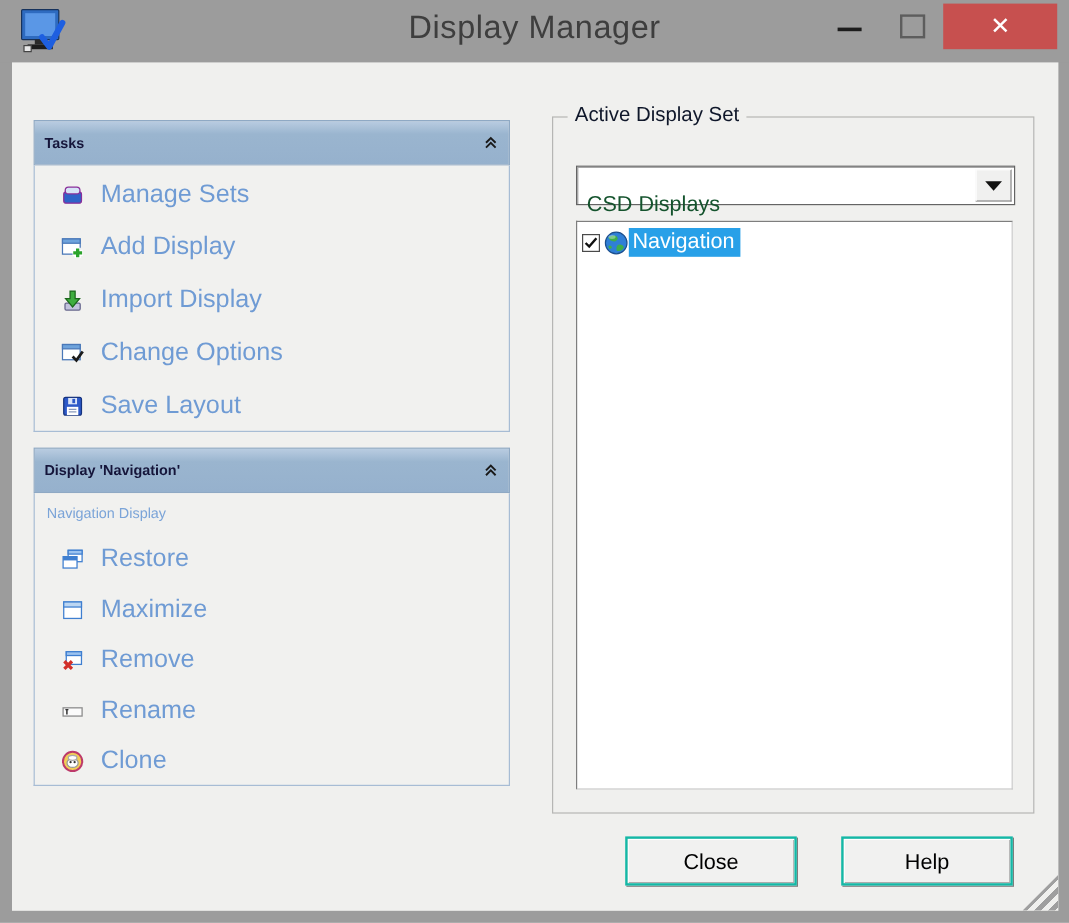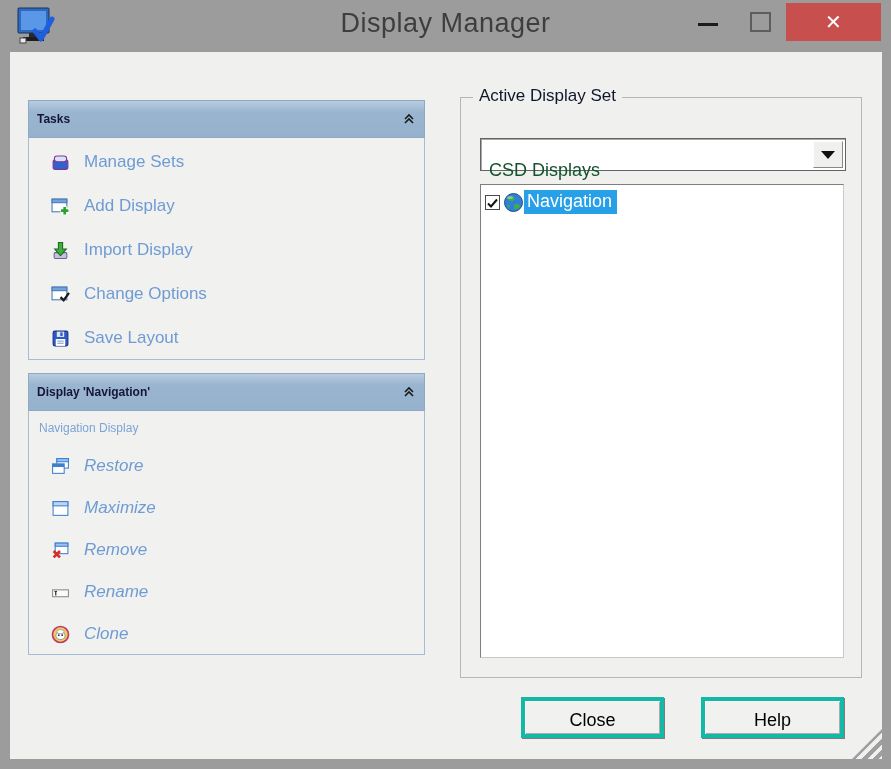--- a/index.html
+++ b/index.html
@@ -28,22 +28,22 @@
   .pane-tasks { top:48px; }
   .pane-display { top:321px; }
   .pane-header { height:38px; background:linear-gradient(#b9cce1, #9ab5cf 30%, #96b1cd);
                  border:1px solid #8fa9c4; display:flex; align-items:center;
                  justify-content:space-between; padding:0 8px; cursor:pointer; }
   .pane-header .ph-title { font-size:12px; font-weight:bold; color:#15153a; }
   .pane-body { background:#f1f1ef; border:1px solid #a7bcd4; border-top:none; }
   .pane-tasks .pane-body { height:222px; padding-top:2px; }
   .pane-display .pane-body { height:244px; }
   .task-item { display:flex; align-items:center; height:44px; padding-left:22px; cursor:pointer; }
-  .pane-display .task-item { height:42px;font-style:italic; }
-  .task-item .ti-label { font-size:17px; color:#6f9bd4; margin-left:14px; }
+  .pane-display .task-item { height:42px; }
+  .task-item .ti-label { font-size:21px; color:#6f9bd4; margin-left:14px; }
   .pane-subtitle { height:34px; display:flex; align-items:center; padding-left:10px;
                    font-size:12px; color:#7ba4d8; }
   .icon18 { width:19px; height:19px; flex:0 0 auto; }
 
   
   .groupbox { position:absolute; left:450px; top:45px; width:402px; height:581px;
               border:1px solid #b6b6b4; }
   .groupbox-label { position:absolute; left:12px; top:-12px; background:#f0f0ee;
                     padding:0 6px; font-size:17px; color:#0f172a; }
   .combo { position:absolute; left:19px; top:40px; width:366px; height:33px;
@@ -60,21 +60,21 @@
              background:#ffffff; border:1px solid #c9c9c9;
              border-top-color:#7e7e7e; border-left-color:#7e7e7e; padding:5px 4px; }
   .list-item { display:flex; align-items:center; cursor:default; }
   .checkbox { width:15px; height:15px; background:#fff; border:1px solid #4a4a4a;
               margin-right:3px; flex:0 0 auto; position:relative; }
   .globe { width:21px; height:21px; flex:0 0 auto; margin-right:0; }
   .li-label { font-size:18px; color:#ffffff; background:#28a0e8; padding:1px 5px 2px 3px; }
 
   
   .push-btn { position:absolute; height:41px; background:#f1f1f0;
-              border:4px solid #14b8a6;
+              border:2px solid #14b8a6;
               box-shadow: inset 1px 1px 0 #ffffff, inset -1px -1px 0 #ababab, 1px 1px 0 #7d7d7d;
               font-size:18px; color:#000; text-align:center; line-height:39px; cursor:pointer; }
   .btn-close-dlg { left:511px; top:645px; width:143px; }
   .btn-help { left:691px; top:645px; width:143px; }
 
   
   .grip { position:absolute; right:0; bottom:0; width:30px; height:30px;
           clip-path: polygon(100% 0, 100% 100%, 0 100%);
           background: repeating-linear-gradient(135deg,
              transparent 0 4px, #9f9f9f 4px 8px); cursor:nwse-resize; }

